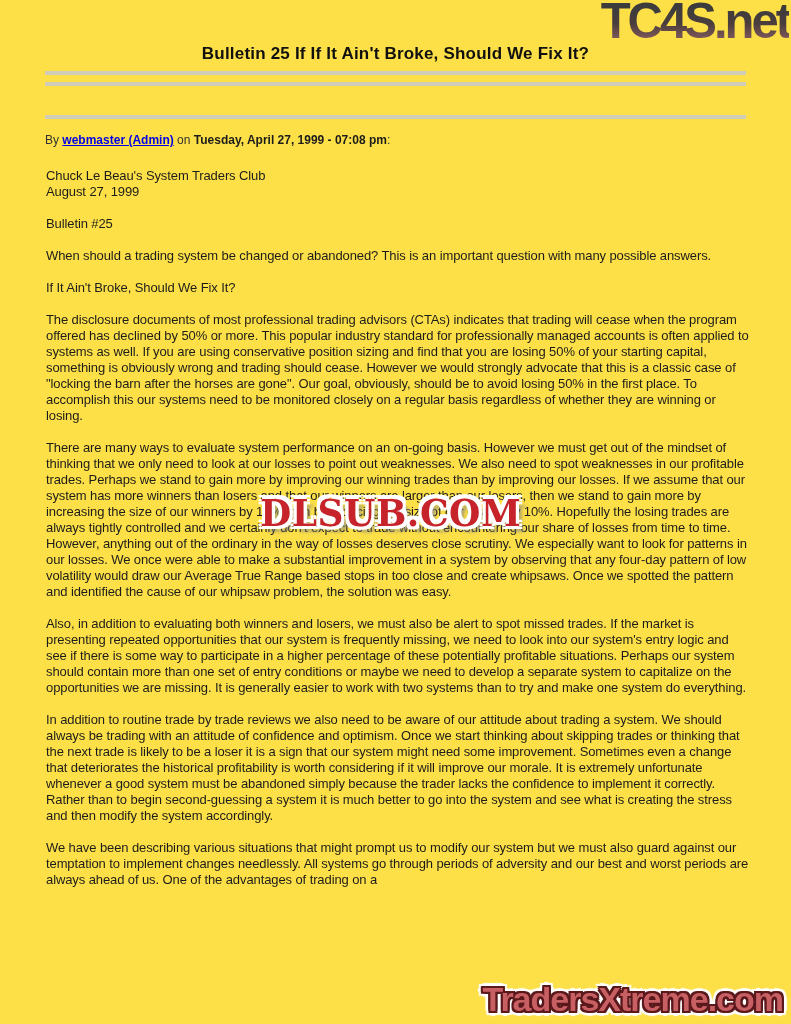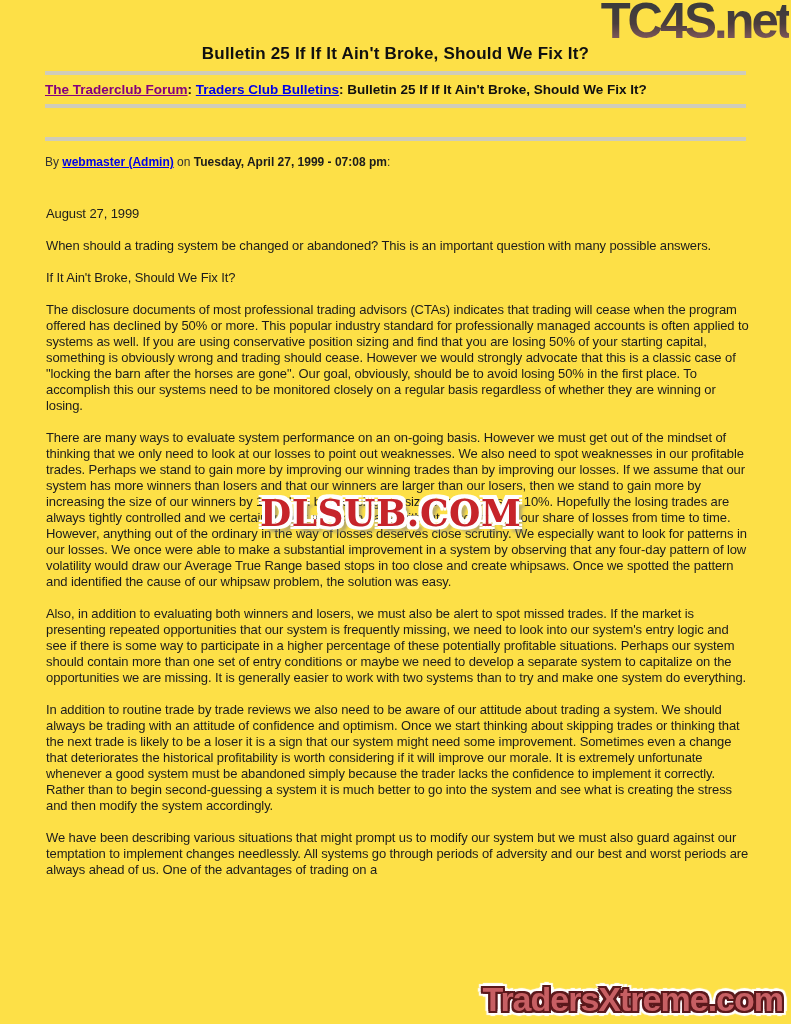--- a/index.html
+++ b/index.html
@@ -142,38 +142,35 @@
 <body>
 
 <div class="page">
 
   <div class="tc4s-logo">TC4S.net</div>
 
   <h1 class="page-title">Bulletin 25 If If It Ain't Broke, Should We Fix It?</h1>
 
   <div class="rule rule-1"></div>
 
-  <div class="breadcrumb">
-    <a href="#" class="crumb-link visited">The Traderclub Forum</a><span class="crumb-sep">:</span>
-    <a href="#" class="crumb-link">Traders Club Bulletins</a><span class="crumb-sep">:</span><span class="crumb-current"> Bulletin 25 If If It Ain't Broke, Should We Fix It?</span>
-  </div>
 
   <div class="rule rule-2"></div>
 
   <div class="rule rule-3"></div>
 
   <div class="byline">
     <span>By</span>
     <a href="#" class="author-link">webmaster (Admin)</a>
     <span>on</span>
     <span class="byline-date">Tuesday, April 27, 1999 - 07:08 pm</span><span>:</span>
   </div>
 
   <div class="post">
-    <p><br><span>August 27, 1999</span></p>
+    <p><span>Chuck Le Beau's System Traders Club</span><br><span>August 27, 1999</span></p>
+    <p>Bulletin #25</p>
     <p>When should a trading system be changed or abandoned? This is an important question with many possible answers.</p>
     <p>If It Ain't Broke, Should We Fix It?</p>
     <p>The disclosure documents of most professional trading advisors (CTAs) indicates that trading will cease when the program offered has declined by 50% or more. This popular industry standard for professionally managed accounts is often applied to systems as well. If you are using conservative position sizing and find that you are losing 50% of your starting capital, something is obviously wrong and trading should cease. However we would strongly advocate that this is a classic case of "locking the barn after the horses are gone". Our goal, obviously, should be to avoid losing 50% in the first place. To accomplish this our systems need to be monitored closely on a regular basis regardless of whether they are winning or losing.</p>
     <p>There are many ways to evaluate system performance on an on-going basis. However we must get out of the mindset of thinking that we only need to look at our losses to point out weaknesses. We also need to spot weaknesses in our profitable trades. Perhaps we stand to gain more by improving our winning trades than by improving our losses. If we assume that our system has more winners than losers and that our winners are larger than our losers, then we stand to gain more by increasing the size of our winners by 10% than by reducing the size of our losses by 10%. Hopefully the losing trades are always tightly controlled and we certainly don't expect to trade without encountering our share of losses from time to time. However, anything out of the ordinary in the way of losses deserves close scrutiny. We especially want to look for patterns in our losses. We once were able to make a substantial improvement in a system by observing that any four-day pattern of low volatility would draw our Average True Range based stops in too close and create whipsaws. Once we spotted the pattern and identified the cause of our whipsaw problem, the solution was easy.</p>
     <p>Also, in addition to evaluating both winners and losers, we must also be alert to spot missed trades. If the market is presenting repeated opportunities that our system is frequently missing, we need to look into our system's entry logic and see if there is some way to participate in a higher percentage of these potentially profitable situations. Perhaps our system should contain more than one set of entry conditions or maybe we need to develop a separate system to capitalize on the opportunities we are missing. It is generally easier to work with two systems than to try and make one system do everything.</p>
     <p>In addition to routine trade by trade reviews we also need to be aware of our attitude about trading a system. We should always be trading with an attitude of confidence and optimism. Once we start thinking about skipping trades or thinking that the next trade is likely to be a loser it is a sign that our system might need some improvement. Sometimes even a change that deteriorates the historical profitability is worth considering if it will improve our morale. It is extremely unfortunate whenever a good system must be abandoned simply because the trader lacks the confidence to implement it correctly. Rather than to begin second-guessing a system it is much better to go into the system and see what is creating the stress and then modify the system accordingly.</p>
     <p>We have been describing various situations that might prompt us to modify our system but we must also guard against our temptation to implement changes needlessly. All systems go through periods of adversity and our best and worst periods are always ahead of us. One of the advantages of trading on a</p>
   </div>
 
   <div class="watermark-center">DLSUB.COM</div>

